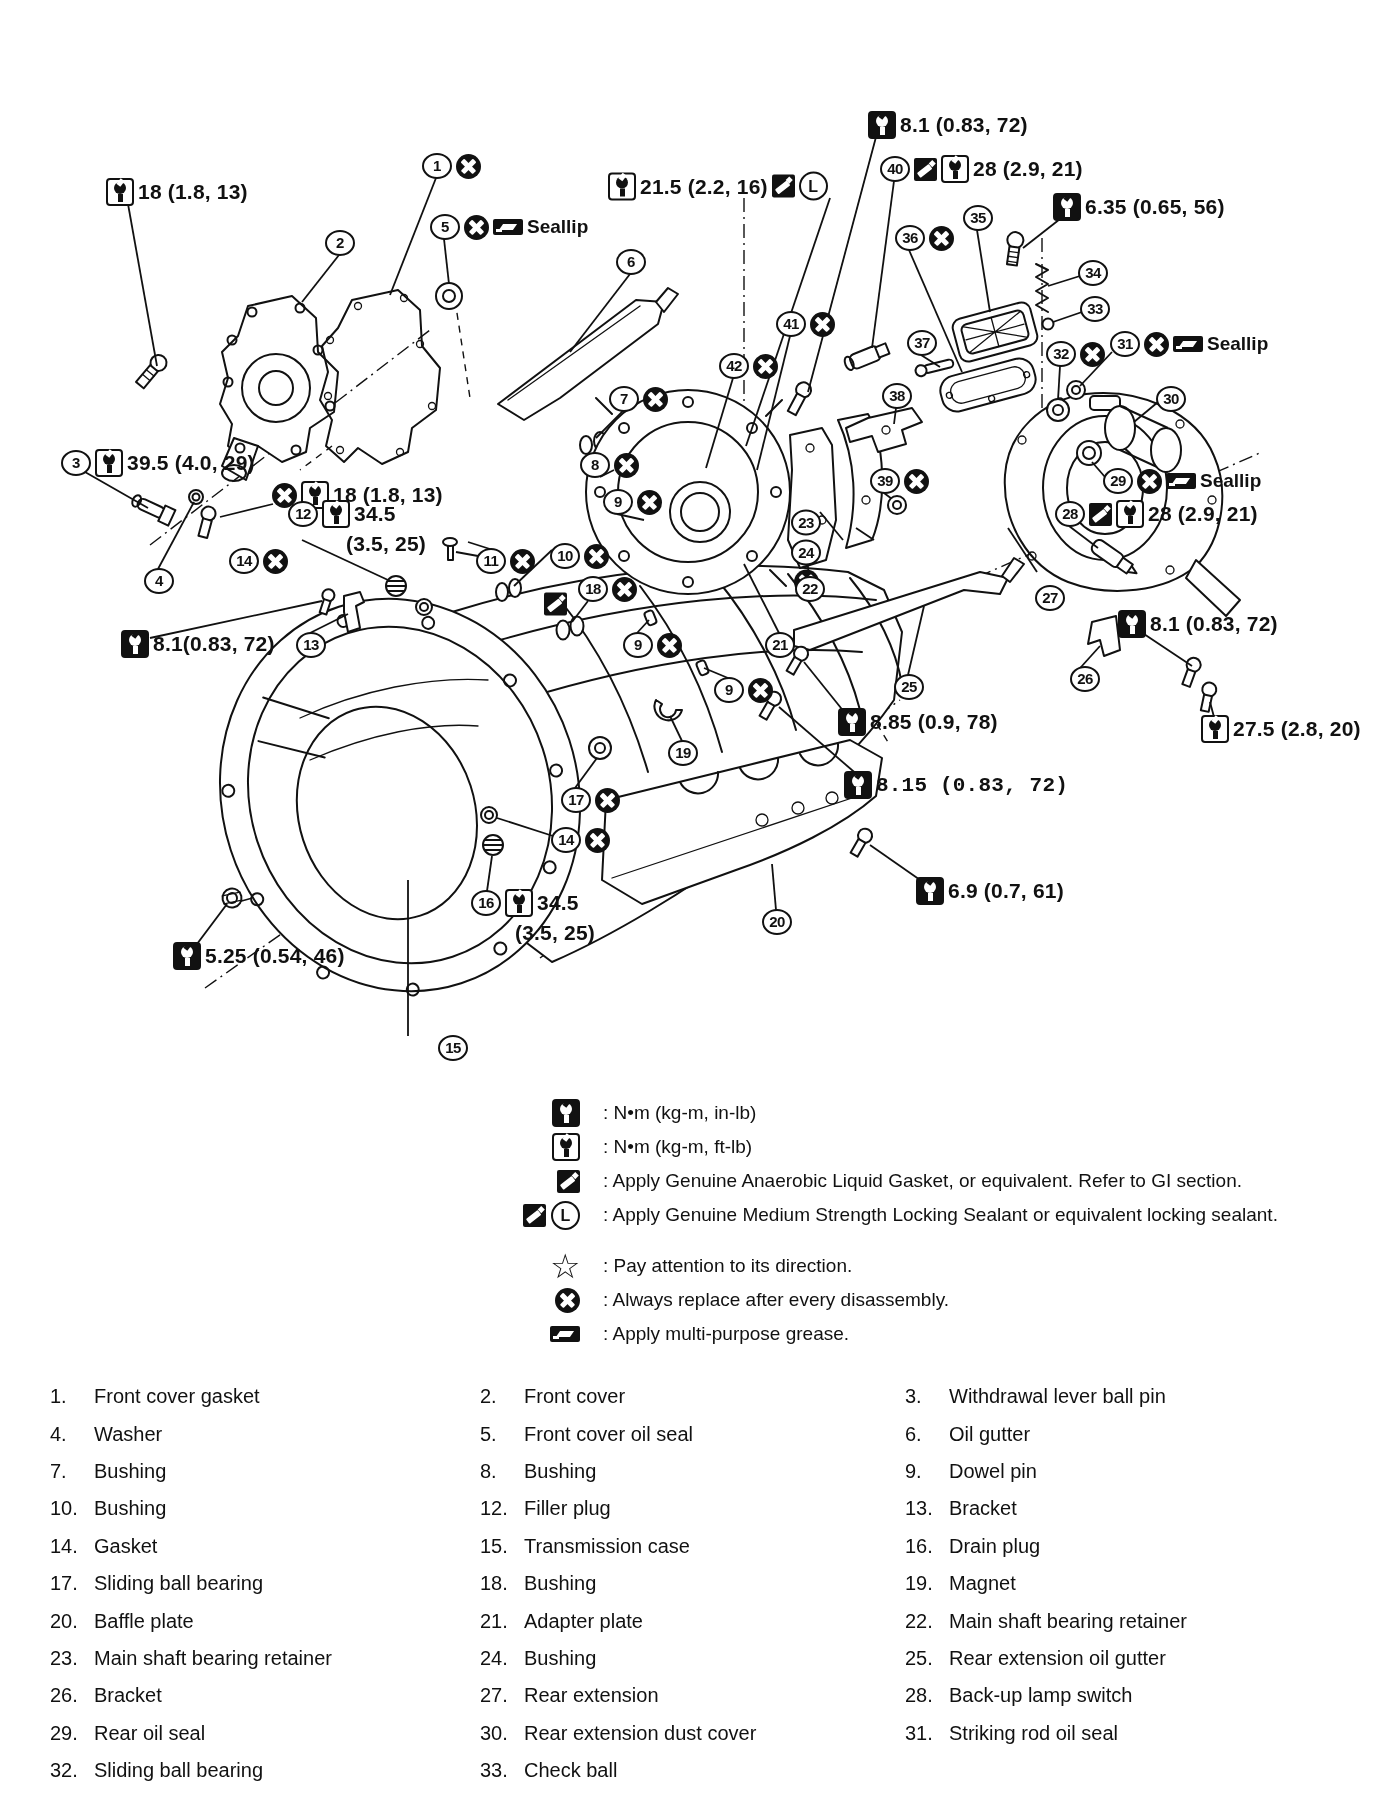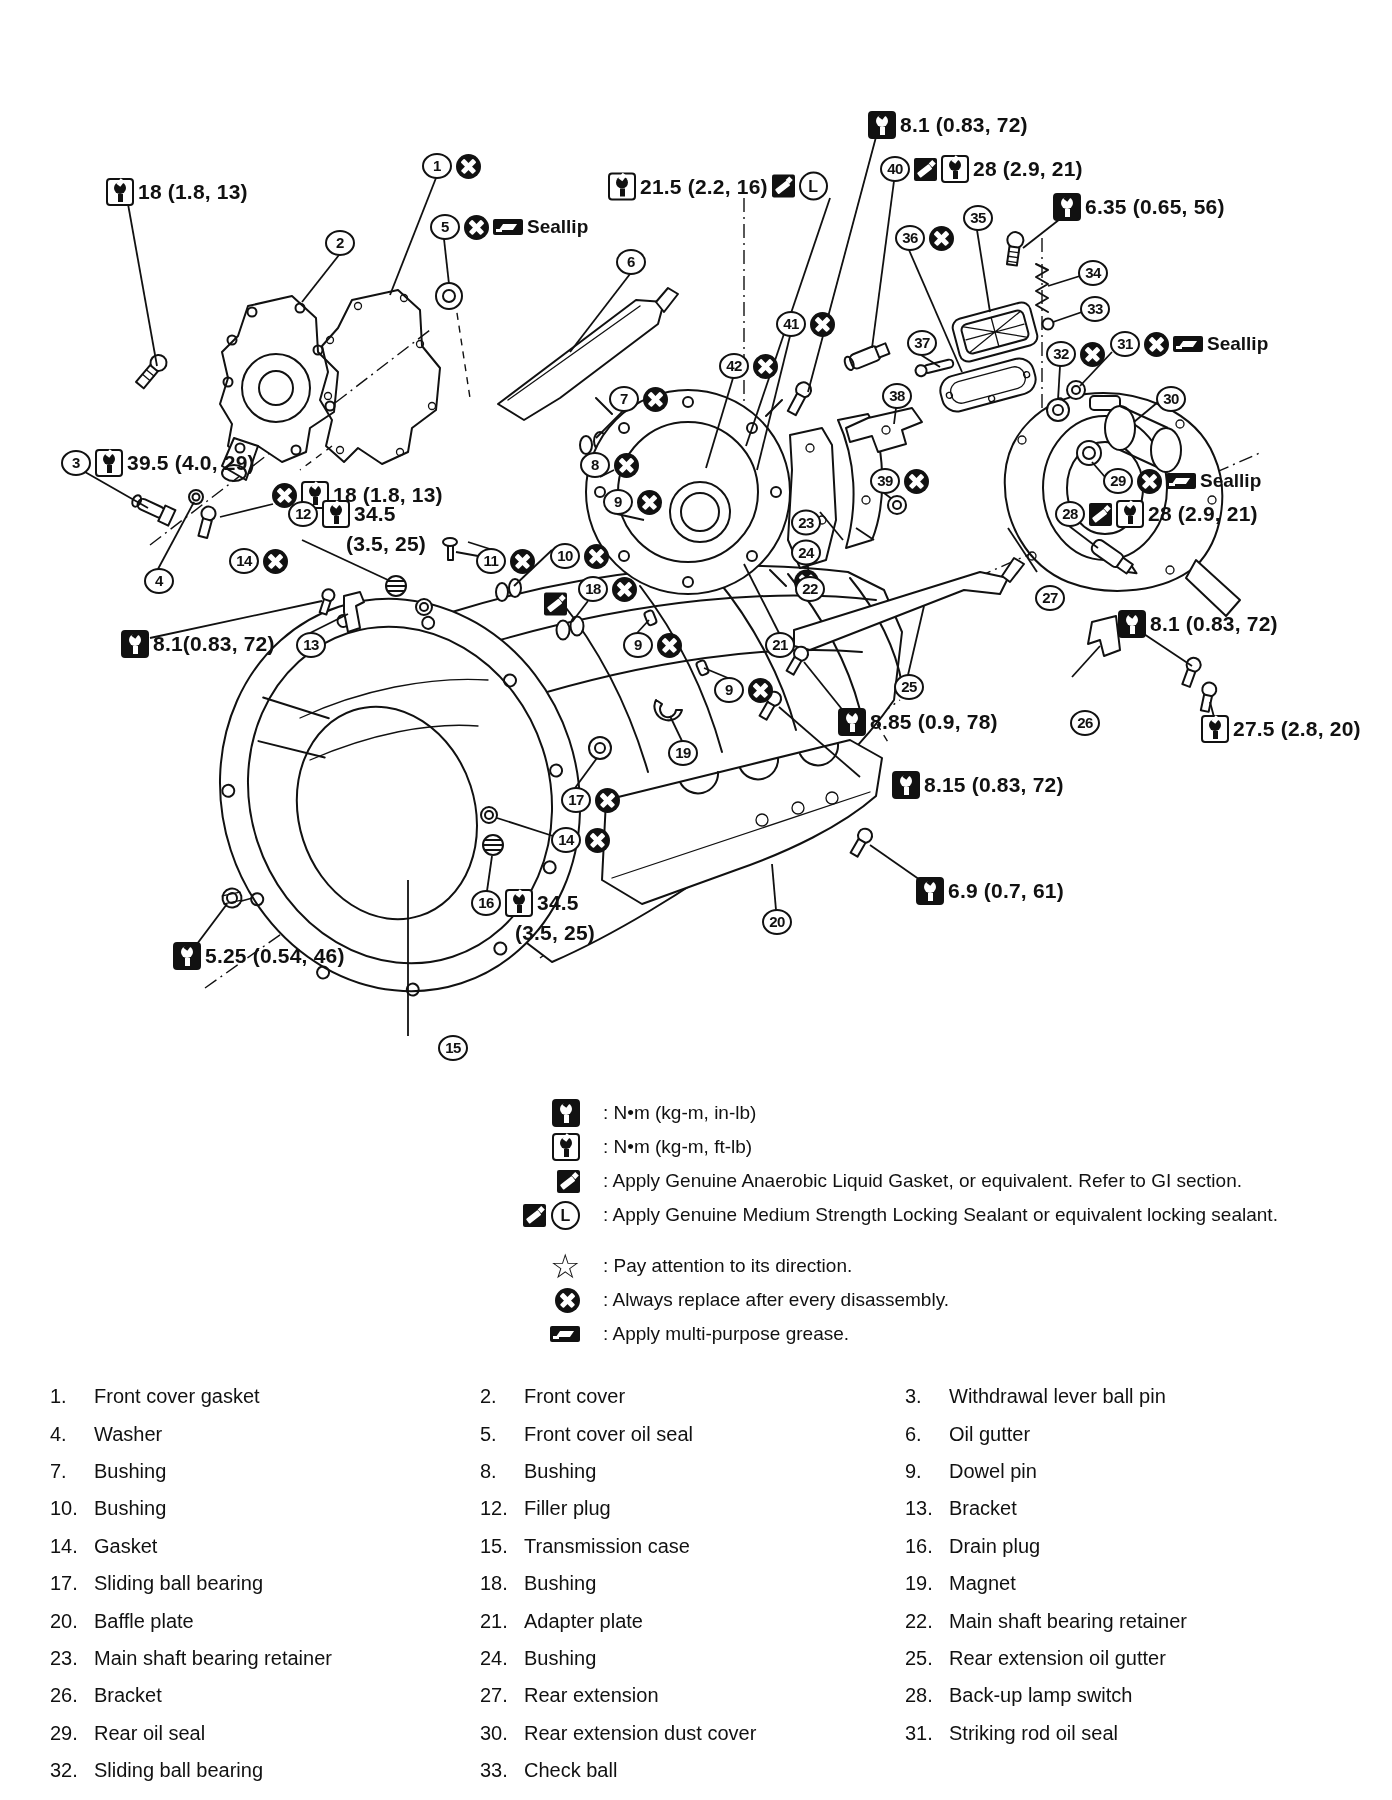--- a/index.html
+++ b/index.html
@@ -699,38 +699,38 @@
         <span class="tq">27.5 (2.8, 20)</span>
       </div>
       <div class="anno" style="left: 1132px; top: 624px;">
         <span class="sym inlb">
           <i class="wh"></i>
           <i class="wn"></i>
           <i class="ws"></i>
         </span>
         <span class="tq">8.1 (0.83, 72)</span>
       </div>
-      <div class="anno" style="left: 1084px; top: 679px; margin-top: 44px;">
+      <div class="anno" style="left: 1084px; top: 679px;">
         <span class="callout">26</span>
       </div>
       <div class="anno" style="left: 575px; top: 800px;">
         <span class="callout">17</span>
         <span class="sym xmark">
           <i class="x1"></i>
           <i class="x2"></i>
         </span>
       </div>
       <div class="anno" style="left: 565px; top: 840px;">
         <span class="callout">14</span>
         <span class="sym xmark">
           <i class="x1"></i>
           <i class="x2"></i>
         </span>
       </div>
-      <div class="anno" style="left: 906px; top: 785px;">
+      <div class="anno" style="left: 858px; top: 785px; font-family: Liberation Mono, monospace;">
         <span class="sym inlb">
           <i class="wh"></i>
           <i class="wn"></i>
           <i class="ws"></i>
         </span>
         <span class="tq">8.15 (0.83, 72)</span>
       </div>
       <div class="anno" style="left: 776px; top: 922px;">
         <span class="callout">20</span>
       </div>

